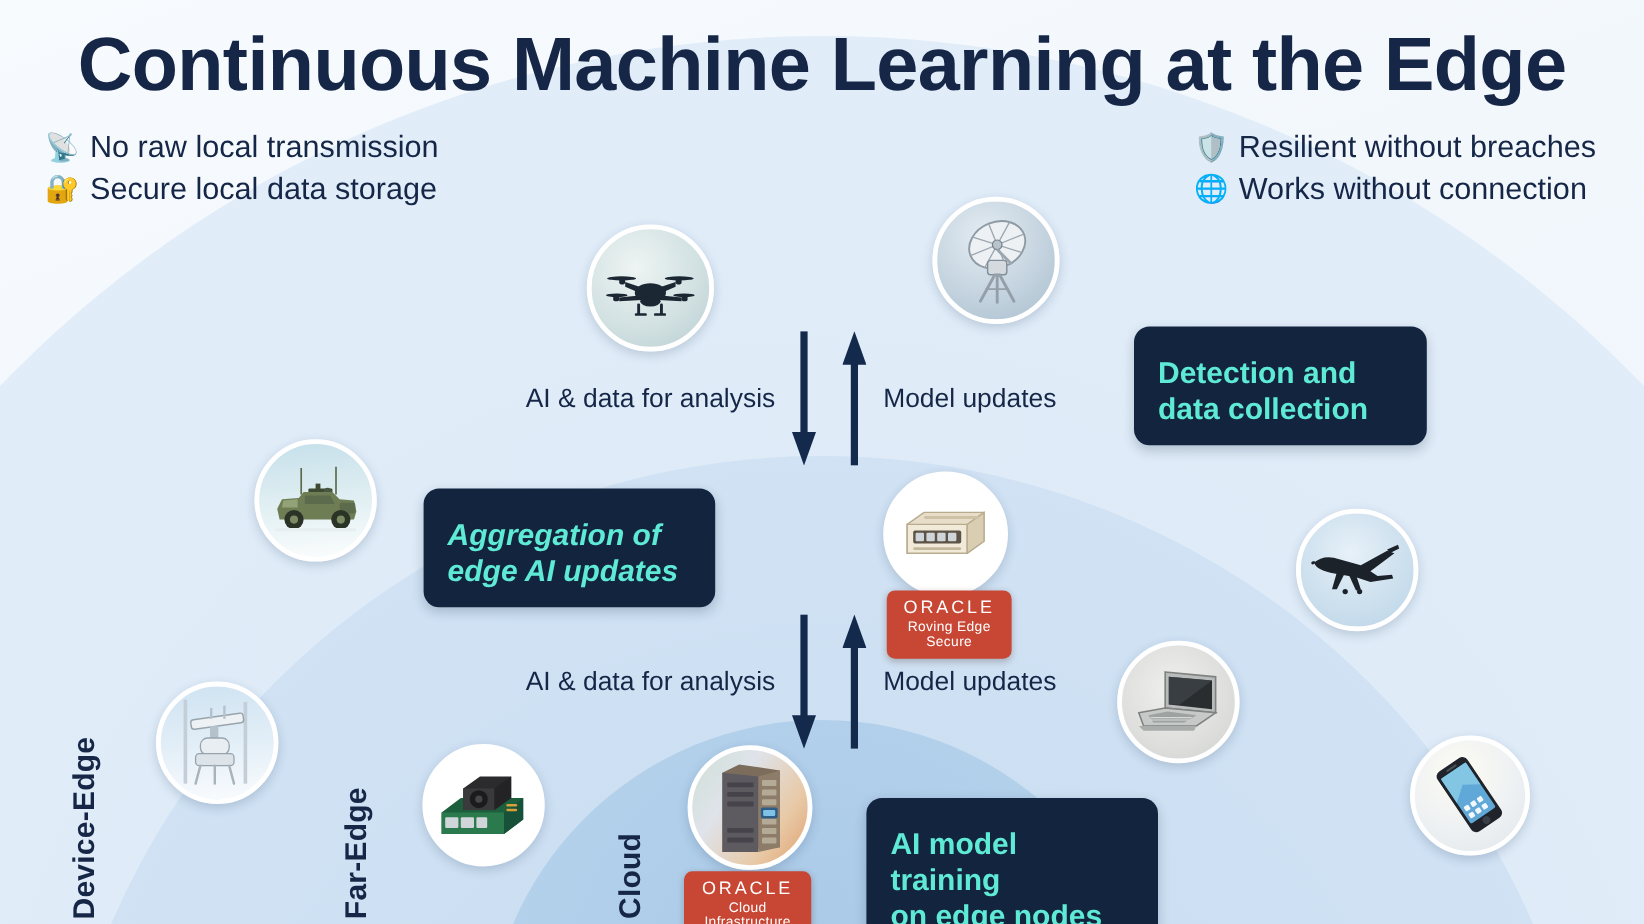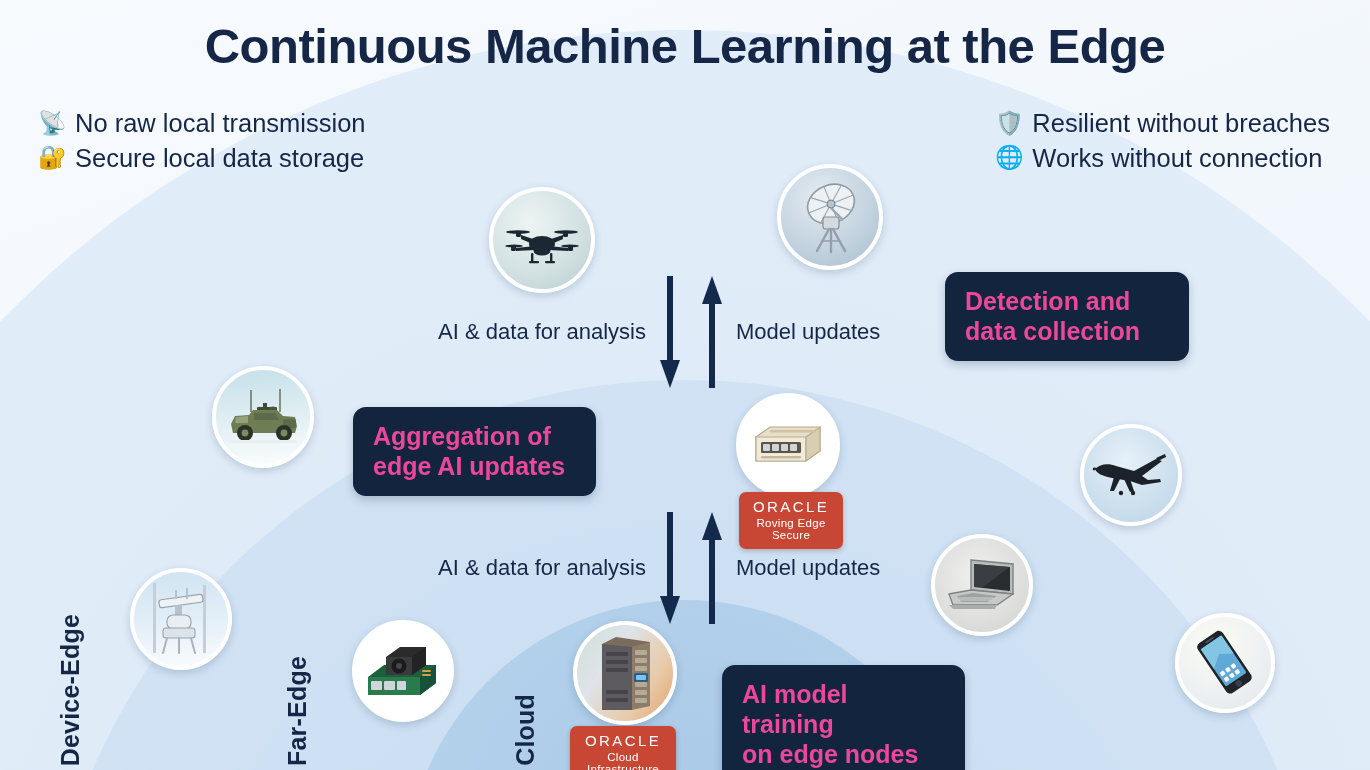--- a/index.html
+++ b/index.html
@@ -35,52 +35,52 @@
   #arc-cloud {
     width: 560px; height: 560px;
     bottom: -390px;
     background: radial-gradient(circle at 50% 40%, #a8c9e8 0%, #b4d1eb 60%, #bdd7ef 100%);
   }
 
   
   #title {
     position: absolute; top: 18px; left: 0; width: 100%;
     text-align: center;
-    font-size: 49px; font-weight: bold;
+    font-size: 63px; font-weight: bold;
     letter-spacing: -0.5px;
     color: #152647;
     z-index: 40;
   }
 
   
   .bullets { position: absolute; z-index: 40; }
   #bullets-left  { left: 38px;  top: 106px; }
   #bullets-right { right: 40px; top: 106px; text-align: left; }
   .bullet {
     display: flex; align-items: center; gap: 11px;
     font-size: 25.5px; color: #152647;
     line-height: 1.36;
   }
   .bullet .emoji { font-size: 23px; width: 26px; text-align: center; flex: none; }
 
   
   .chip {
     position: absolute;
     background: #13243f;
-    color: #ec4899;
+    color: #5eead4;
     border-radius: 13px;
-    padding: 14px 20px 15px 20px;
+    padding: 24px 20px 15px 20px;
     font-size: 25px; font-weight: bold;
     line-height: 1.2;
     box-shadow: 0 4px 10px rgba(20,40,70,0.22);
     z-index: 42;
     white-space: pre-line;
   }
   #chip-detection   { left: 945px; top: 272px; width: 244px; }
-  #chip-aggregation { left: 353px; top: 407px; width: 243px; }
+  #chip-aggregation { left: 353px; top: 407px; width: 243px; font-style: italic; }
   #chip-training    { left: 722px; top: 665px; width: 243px; }
 
   
   .flow { position: absolute; z-index: 38; display: flex; align-items: center; }
   #flow-top    { left: 420px; top: 276px; }
   #flow-bottom { left: 420px; top: 512px; }
   .flow-text {
     font-size: 22px; color: #152647; white-space: nowrap;
   }
   .flow-text.left  { width: 240px; text-align: right; padding-right: 14px; }

